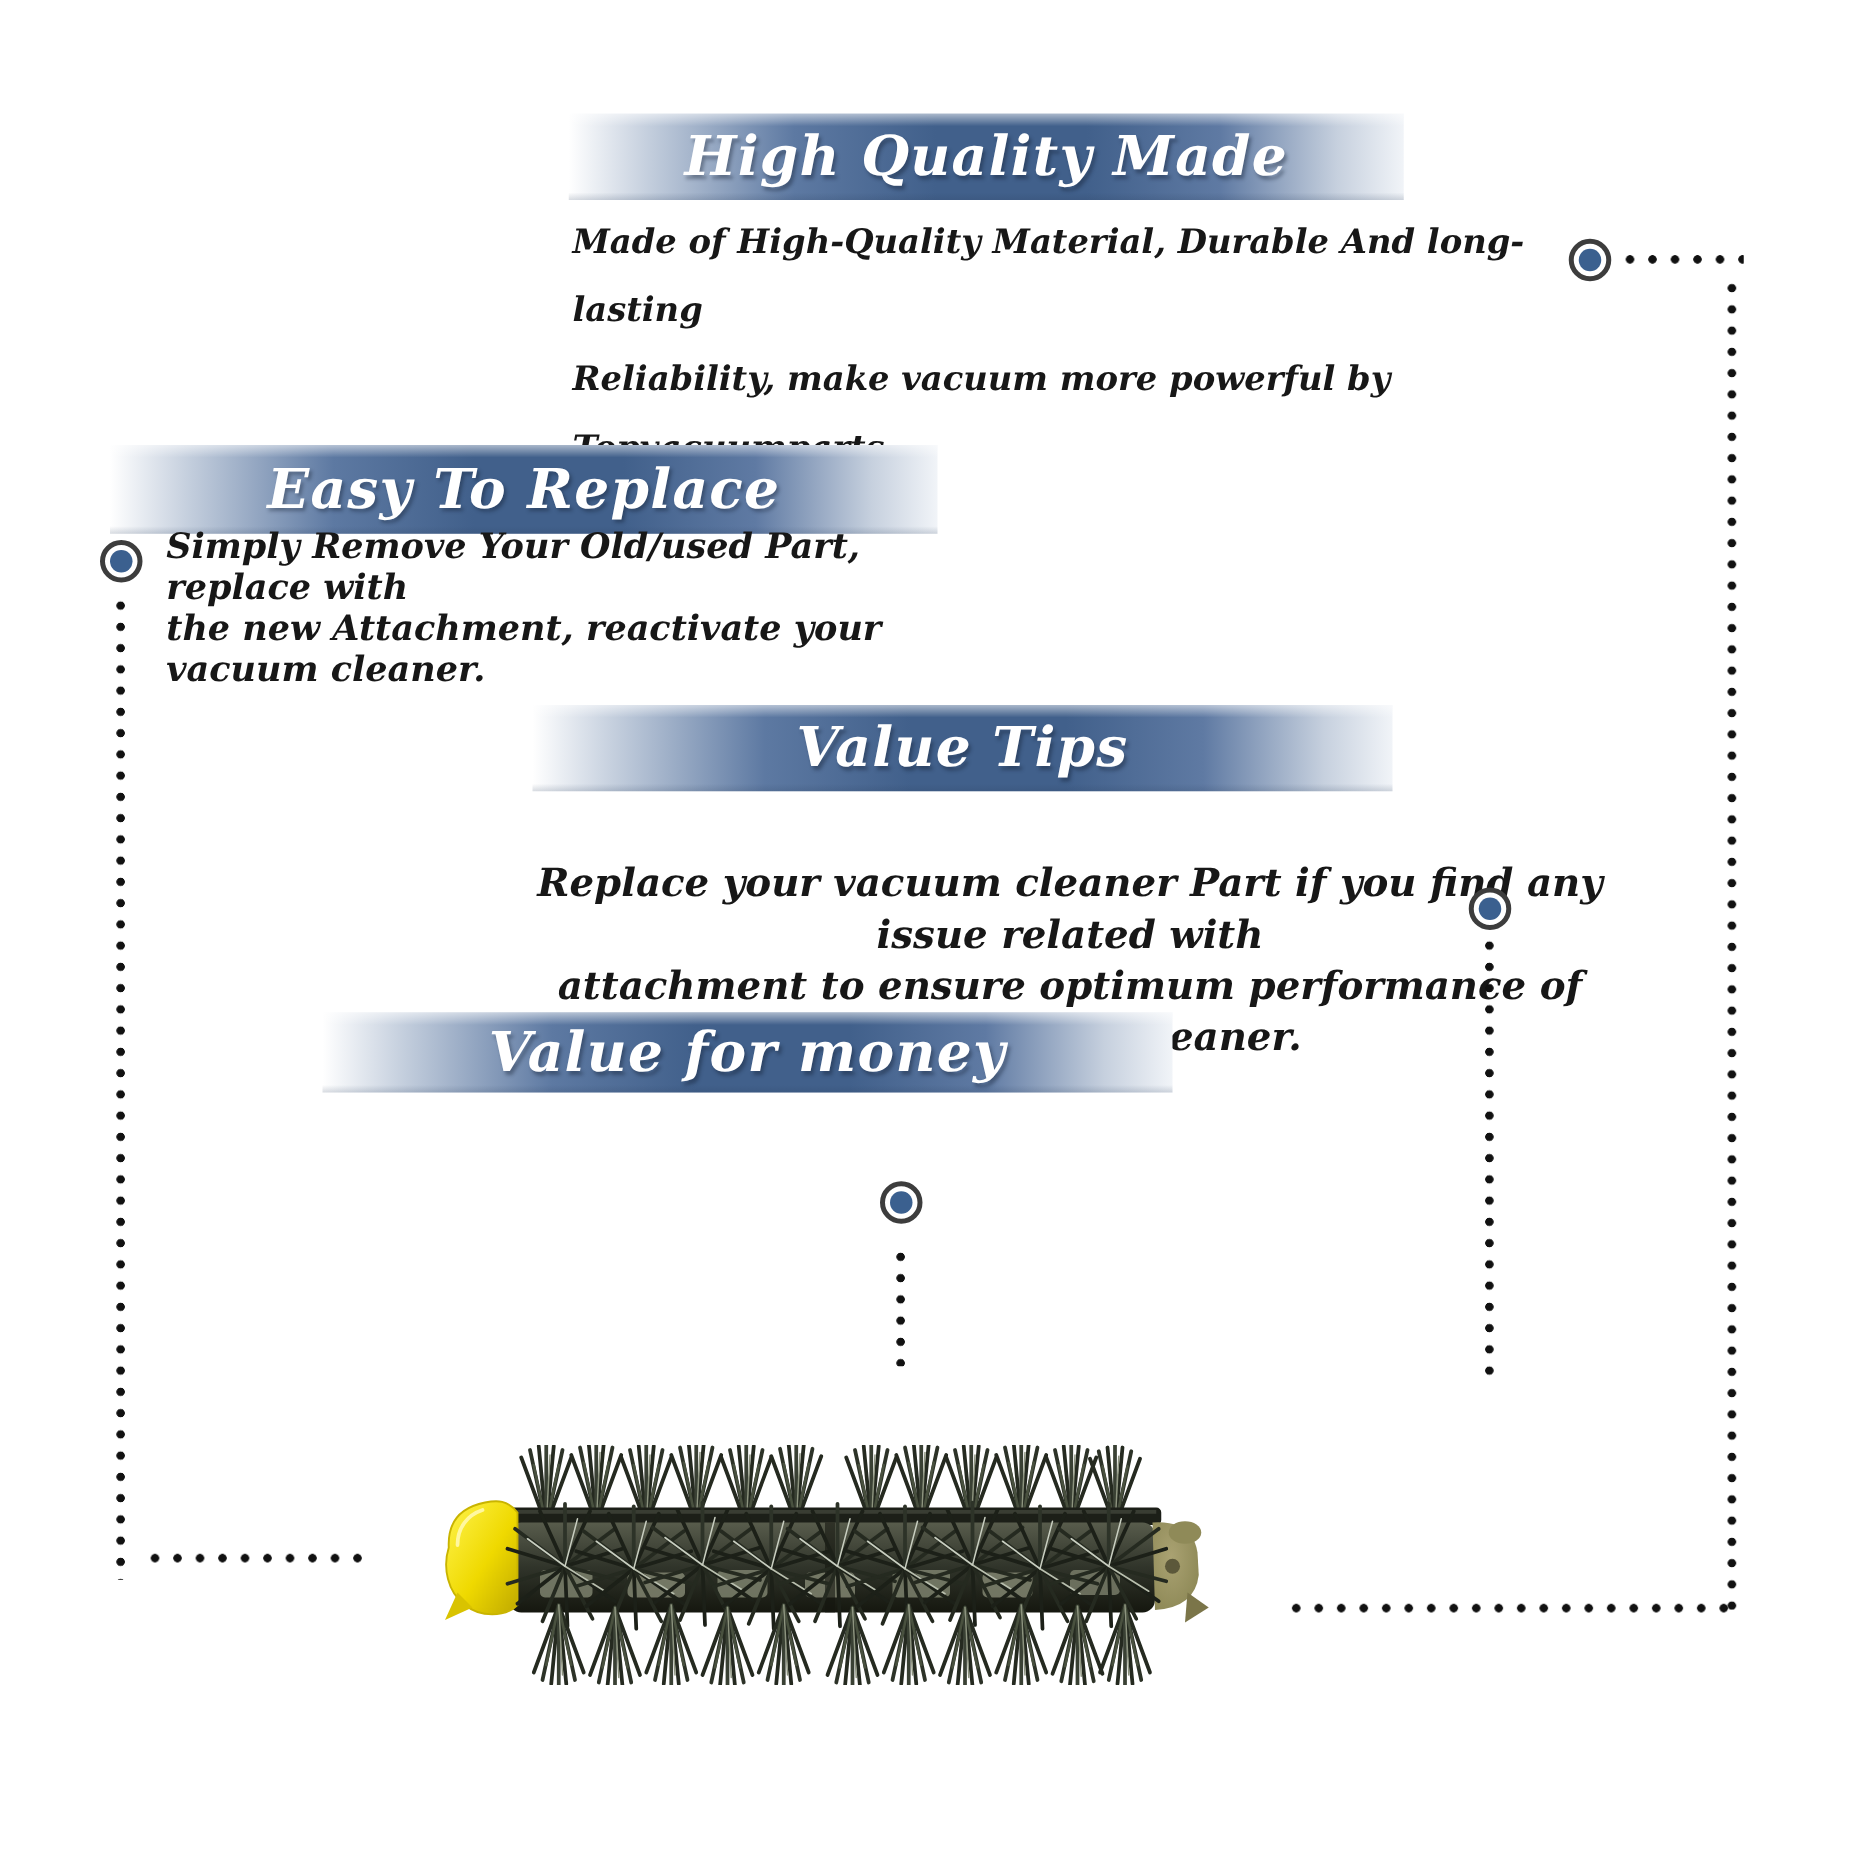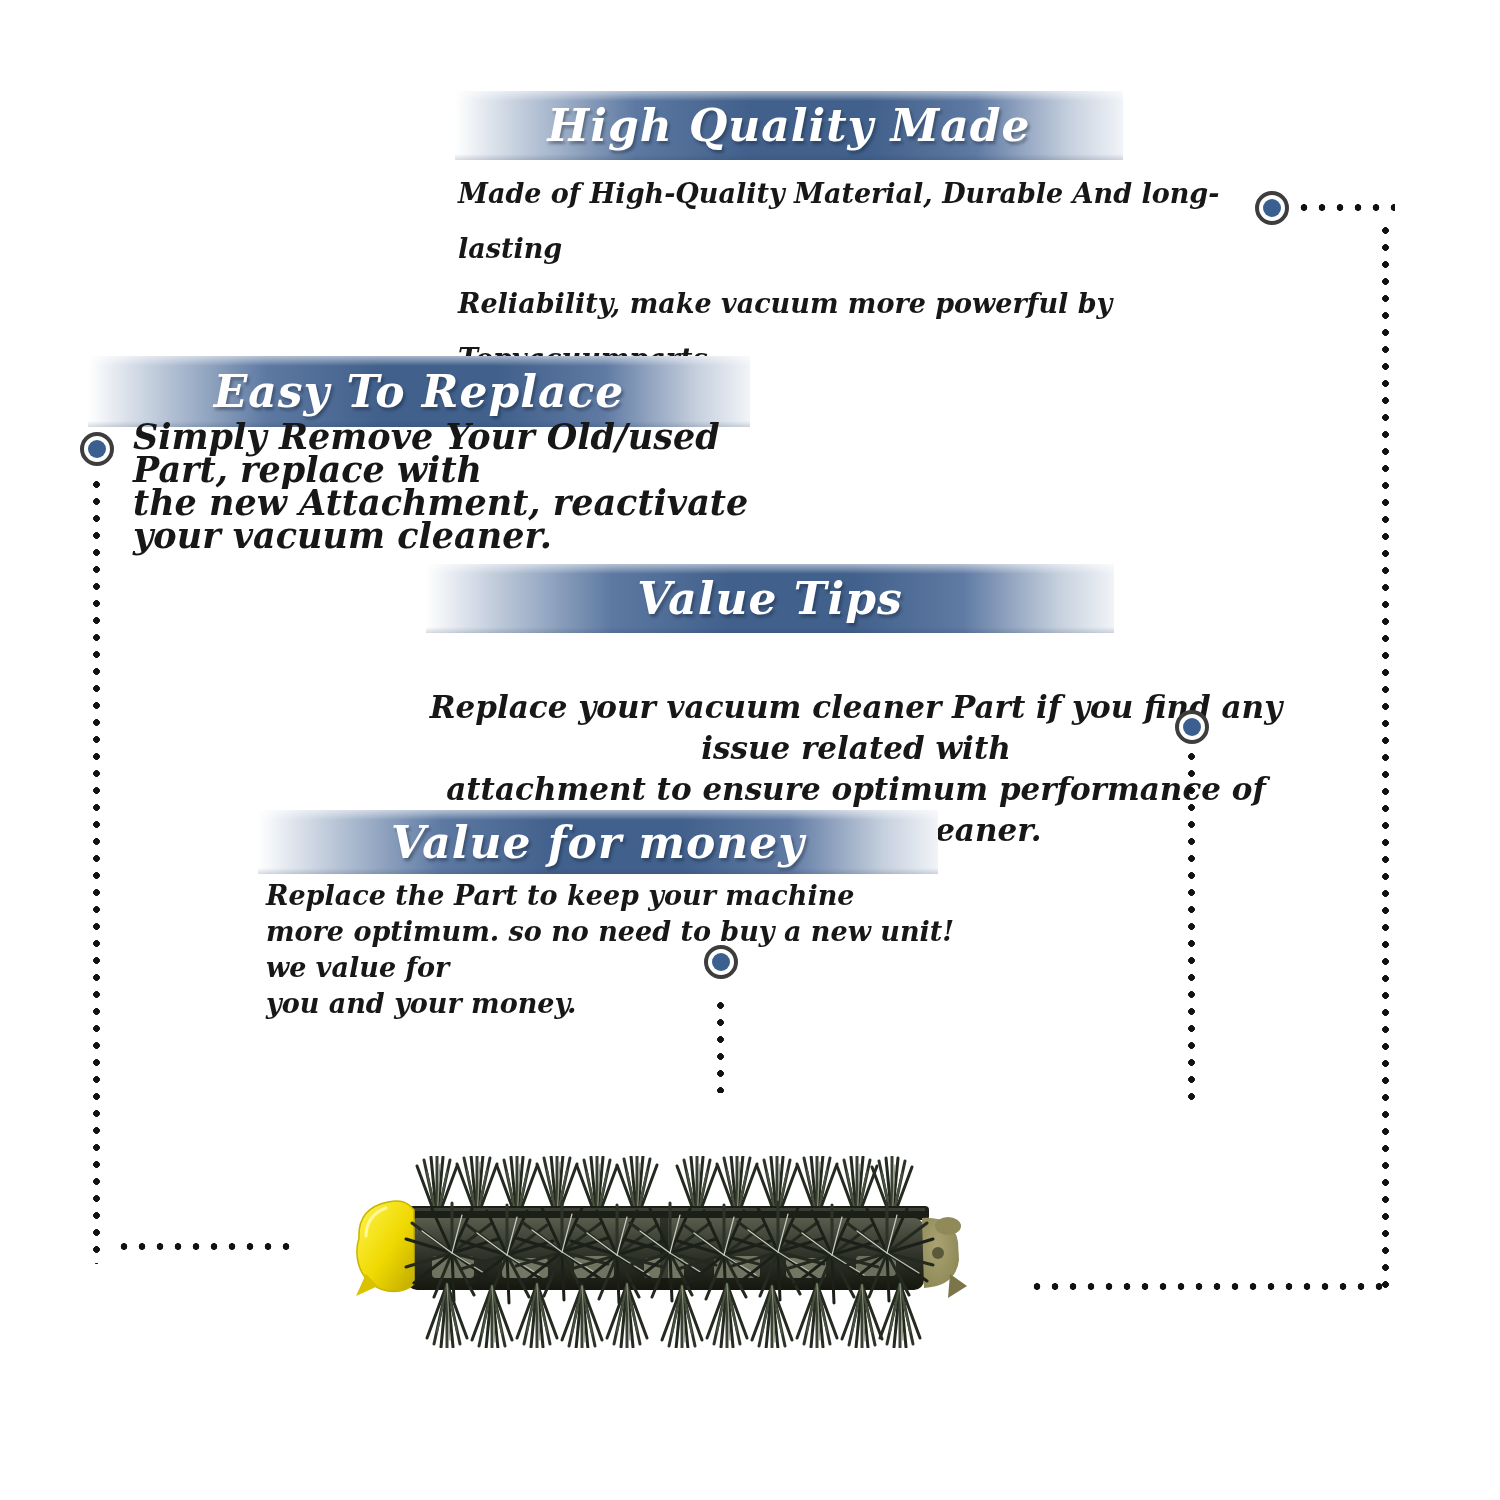--- a/index.html
+++ b/index.html
@@ -46,35 +46,32 @@
 
   <div class="banner" style="left:455px;top:91px;width:668px;height:69px;">
     <div class="banner-title">High Quality Made</div>
   </div>
   <div class="body-text" style="left:458px;top:166px;width:790px;font-size:27px;line-height:55px;">Made of High-Quality Material, Durable And long-lasting
 Reliability, make vacuum more powerful by Topvacuumparts</div>
 
   <div class="banner" style="left:88px;top:356px;width:662px;height:71px;">
     <div class="banner-title">Easy To Replace</div>
   </div>
-  <div class="body-text" style="left:133px;top:420px;width:680px;font-size:35px;line-height:33px;">Simply Remove Your Old/used Part, replace with
+  <div class="body-text" style="left:133px;top:420px;width:680px;font-size:28px;line-height:33px;">Simply Remove Your Old/used Part, replace with
 the new Attachment, reactivate your vacuum cleaner.</div>
 
   <div class="banner" style="left:426px;top:564px;width:688px;height:69px;">
     <div class="banner-title">Value Tips</div>
   </div>
   <div class="body-text" style="left:425px;top:640px;width:862px;font-size:31px;line-height:41px;text-align:center;margin-top:47px;">Replace your vacuum cleaner Part if you find any issue related with
 attachment to ensure optimum performance of your vacuum cleaner.</div>
 
   <div class="banner" style="left:258px;top:810px;width:680px;height:64px;">
     <div class="banner-title">Value for money</div>
   </div>
-  <div class="body-text" style="left:266px;top:878px;width:720px;font-size:27px;line-height:36px;">Replace the Part to keep your machine
-more optimum. so no need to buy a new unit! we value for
-you and your money.</div>
 
   <div class="marker" style="left:1255px;top:191px;">
     <div class="marker-dot"></div>
   </div>
   <div class="marker" style="left:80px;top:432px;">
     <div class="marker-dot"></div>
   </div>
   <div class="marker" style="left:1175px;top:710px;">
     <div class="marker-dot"></div>
   </div>

